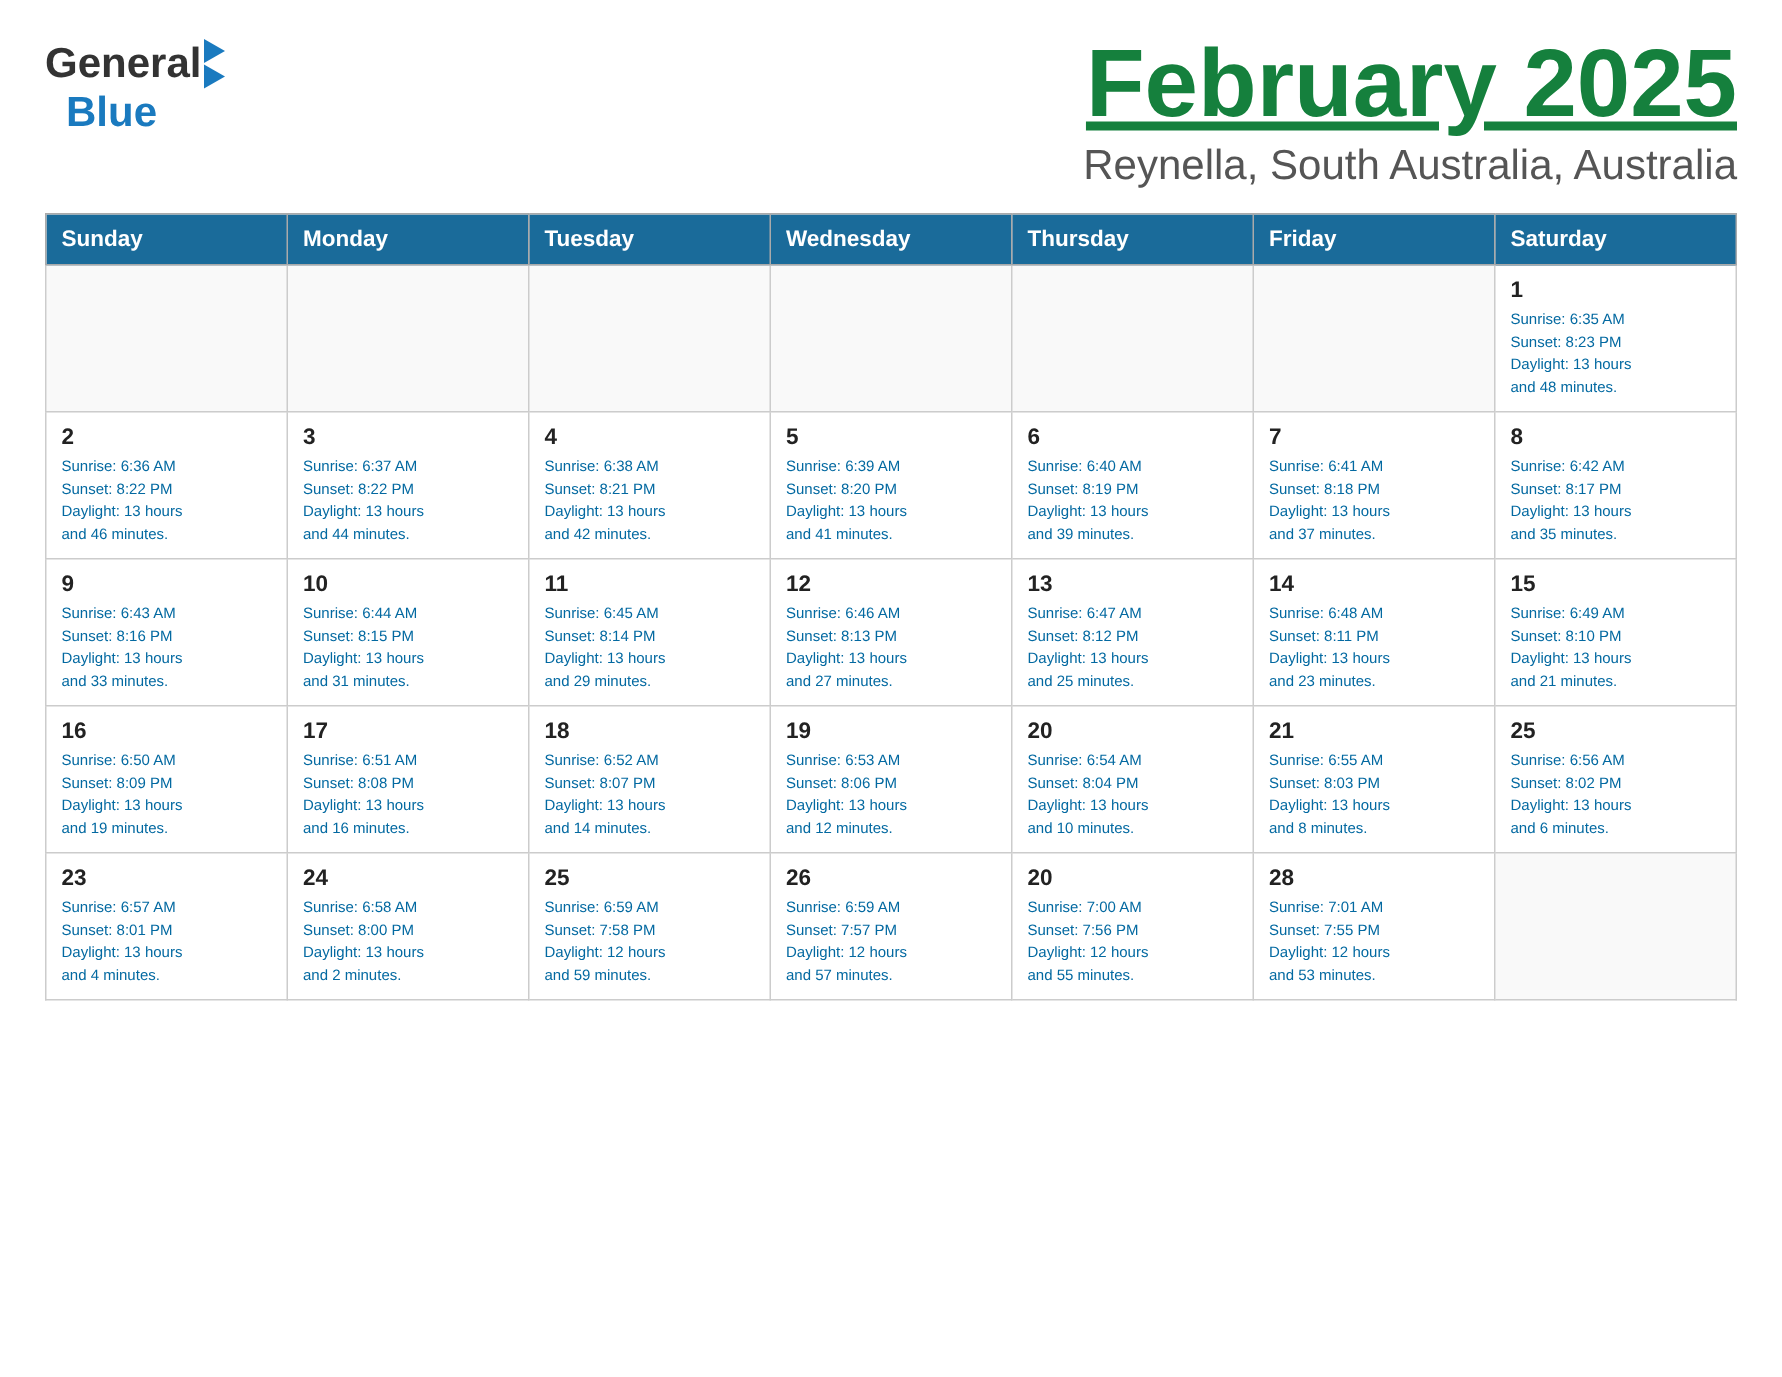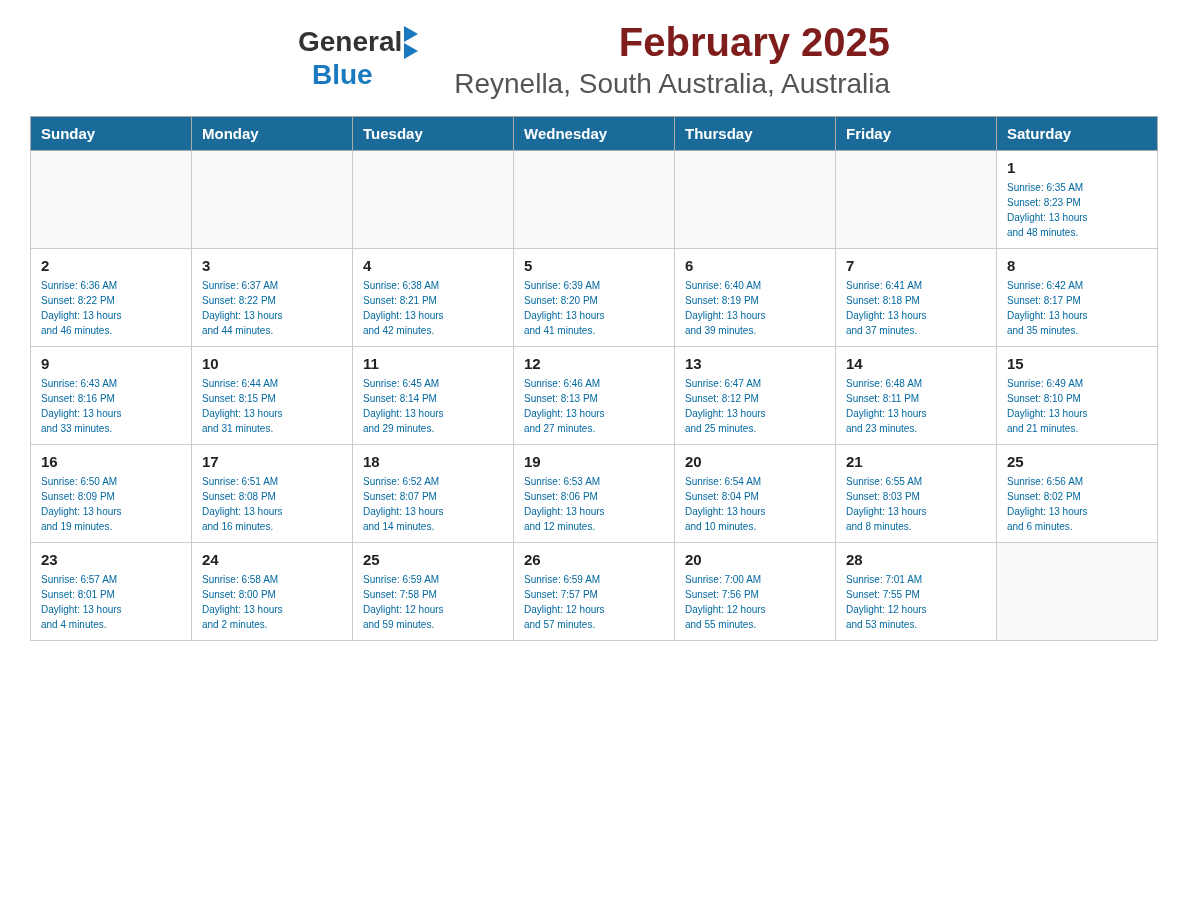--- a/index.html
+++ b/index.html
@@ -5,21 +5,21 @@
     * { box-sizing: border-box; margin: 0; padding: 0; }
     body {
       font-family: Arial, sans-serif;
       background: #fff;
       padding: 20px 30px;
       width: 1188px;
       min-height: 918px;
     }
     .header {
       display: flex;
-      justify-content: center;
+      justify-content: space-between;
       align-items: flex-start;
       margin-bottom: 16px;
       gap: 36px;
     }
     .logo {
       display: flex;
       align-items: center;
       margin-top: 4px;
     }
     .logo-text-general {
@@ -29,24 +29,25 @@
     }
     .logo-text-blue {
       font-size: 28px;
       font-weight: bold;
       color: #1a7abf;
     }
     .title-section {
       text-align: right;
     }
     .calendar-title {
-      font-size: 40px;
-      font-weight: bold;
-      color: #7f1d1d;
+      font-size: 64px;
+      font-weight: bold;
+      color: #15803d;
       line-height: 1.1;
+      text-decoration: underline;
     }
     .calendar-subtitle {
       font-size: 28px;
       color: #555;
       margin-top: 4px;
     }
     .calendar {
       width: 100%;
       border-collapse: collapse;
       border: 1px solid #aaa;

